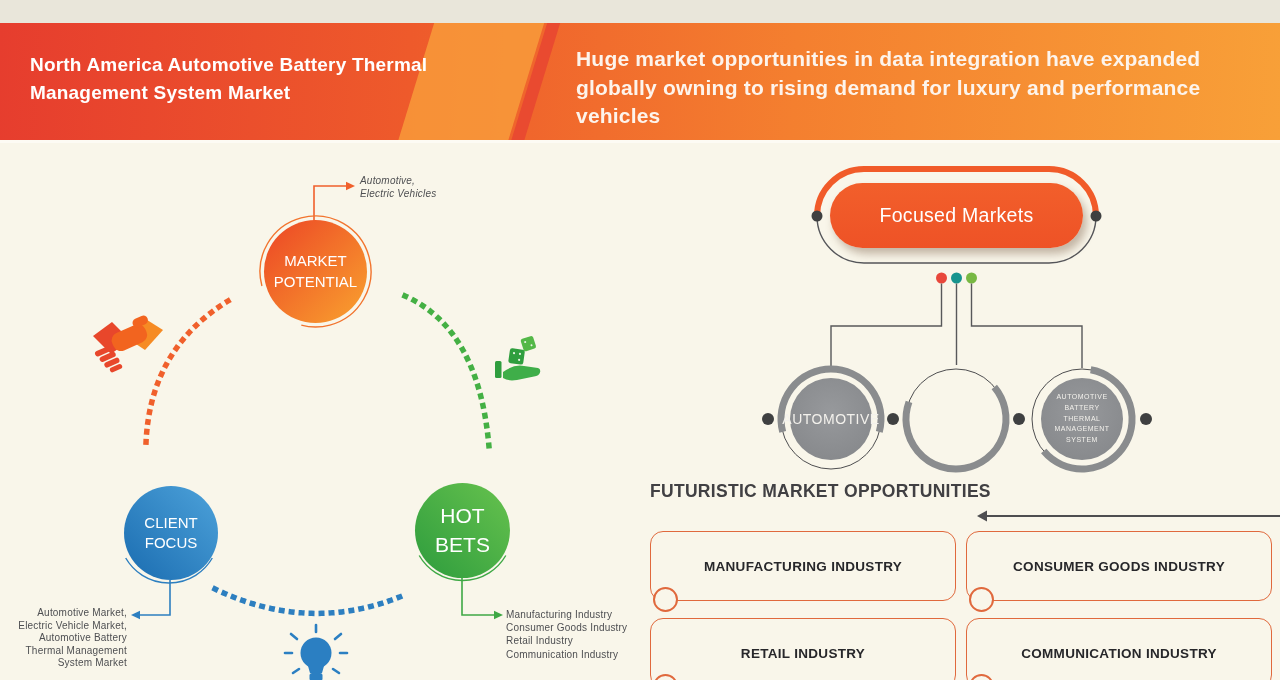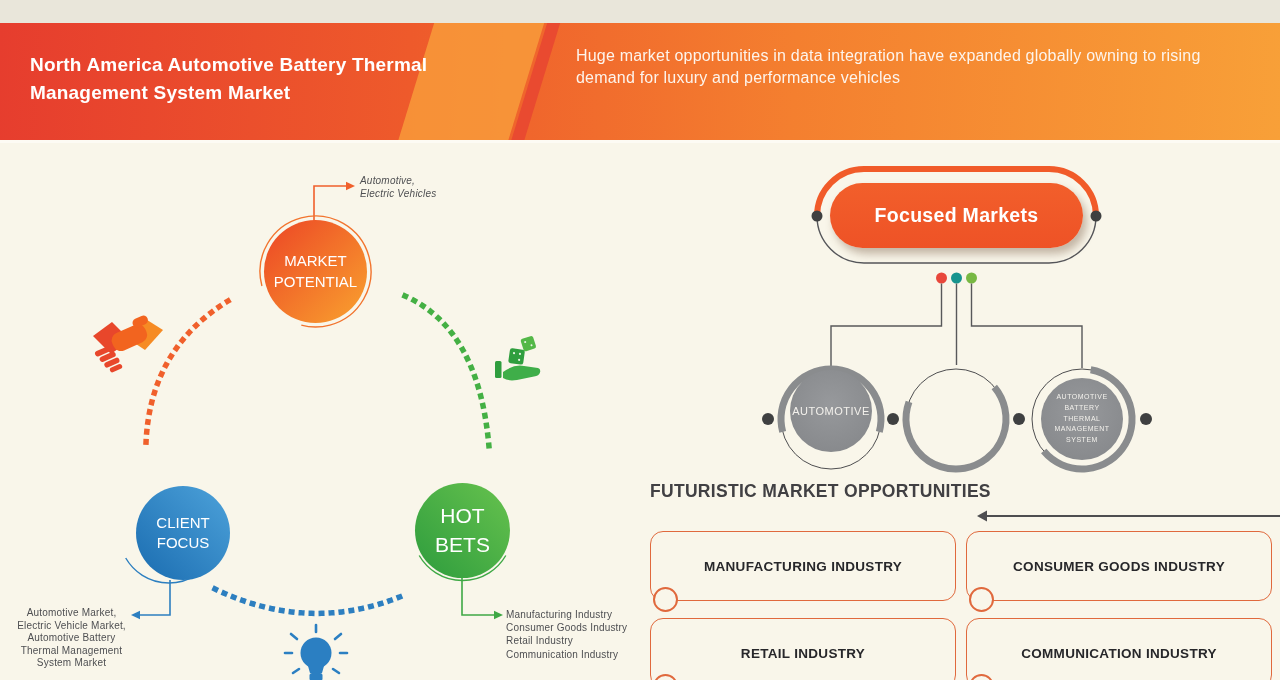--- a/index.html
+++ b/index.html
@@ -23,61 +23,61 @@
   .header-stripe-red{
     position:absolute;left:549px;top:-6px;width:13px;height:132px;
     transform:skewX(-17deg);transform-origin:0 0;background:#e94a30;
   }
   .header-sep{left:0;top:117px;width:1280px;height:3px;background:#fdfbf4;}
   .hdr-title{
     left:30px;top:28px;width:480px;color:#ffffff;font-size:19px;font-weight:bold;
     line-height:1.45;letter-spacing:.2px;
   }
   .hdr-sub{
-    left:576px;top:22px;width:656px;color:#fdf4ec;font-size:16px;font-weight:400;
+    left:576px;top:22px;width:656px;color:#fdf4ec;font-size:21px;font-weight:700;
     line-height:1.36;letter-spacing:.2px;
   }
 
   
   svg.deco{position:absolute;left:0;top:0;z-index:1;}
 
   
   .bubble{
     position:absolute;z-index:2;border-radius:50%;display:flex;align-items:center;justify-content:center;
     color:#fff;text-align:center;font-weight:400;
   }
   .bubble-cp{left:264px;top:197px;width:103px;height:103px;
     background:linear-gradient(135deg,#ed4c26 8%,#f89b2e 92%);font-size:15px;line-height:1.35;}
-  .bubble-cf{left:136px;top:463px;width:94px;height:94px;
+  .bubble-cf{left:124px;top:463px;width:94px;height:94px;
     background:linear-gradient(to bottom left,#4da2da,#1a6cb0);font-size:15px;line-height:1.35;}
   .bubble-hb{left:415px;top:460px;width:95px;height:95px;
     background:linear-gradient(to bottom left,#67c24e,#2d9c3d);font-size:21px;line-height:1.35;}
 
   .callout{position:absolute;z-index:2;font-size:10px;color:#4e4f52;line-height:1.25;letter-spacing:.2px;}
   .callout-top{left:360px;top:152px;text-align:left;font-style:italic;}
-  .callout-left{left:16px;top:584px;width:111px;text-align:center;}
+  .callout-left{left:16px;top:584px;width:111px;text-align:right;}
   .callout-green{left:506px;top:585px;text-align:left;line-height:1.32;}
 
   
   .pill{
     left:830px;top:160px;width:253px;height:65px;z-index:2;border-radius:33px;
     background:linear-gradient(180deg,#f25f2b,#ee5226);
     box-shadow:4px 6px 9px rgba(95,60,35,.35);
     display:flex;align-items:center;justify-content:center;
-    color:#fff;font-size:19.5px;font-weight:bold;letter-spacing:.3px;
+    color:#fff;font-size:19.5px;font-weight:normal;letter-spacing:.3px;
   }
 
   
   .gnode{
     position:absolute;z-index:2;width:82px;height:82px;border-radius:50%;
     background:radial-gradient(circle at 50% 42%,#97999c,#838588);
     display:flex;align-items:center;justify-content:center;text-align:center;
     color:#f3f1ec;letter-spacing:.5px;
   }
-  .gnode-1{left:790px;top:347px;font-size:11px;}
+  .gnode-1{left:790px;top:355px;font-size:14px;}
   .gnode-2{left:915px;top:355px;font-size:8.5px;line-height:1.6;}
   .gnode-3{left:1041px;top:355px;font-size:7px;line-height:1.55;}
 
   
   .fut-heading{
     left:650px;top:458px;z-index:2;font-size:17.5px;font-weight:700;color:#414043;
     letter-spacing:.3px;
   }
   .indbox{
     position:absolute;z-index:2;width:304px;height:68px;border:1.6px solid #e0693d;

